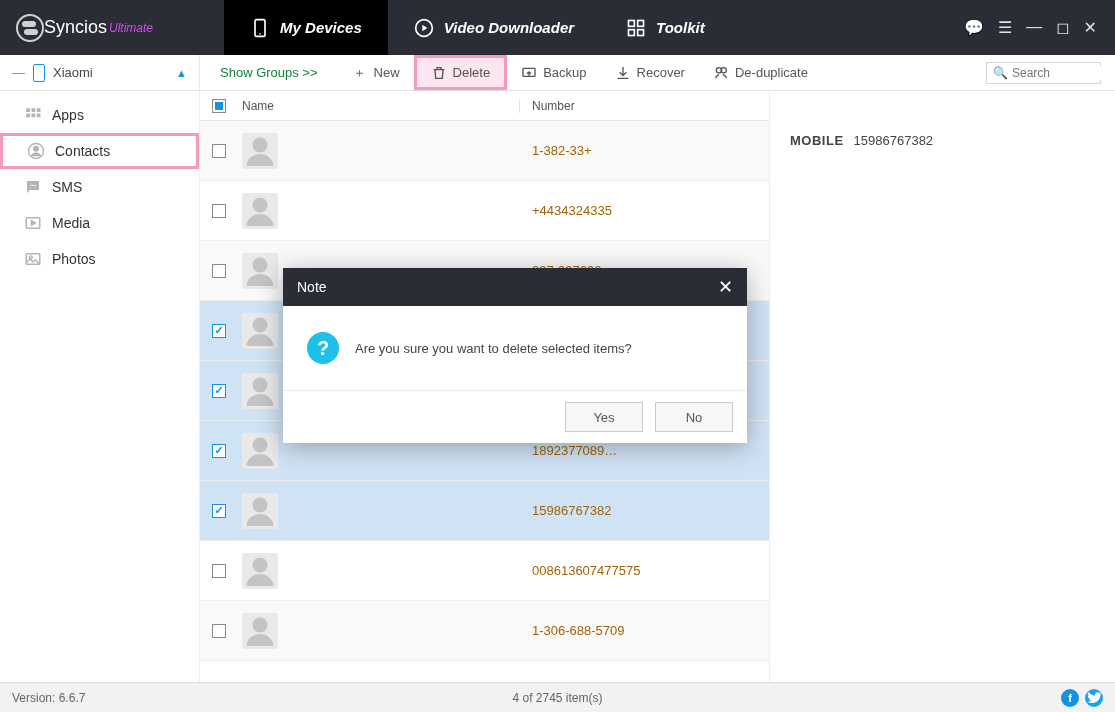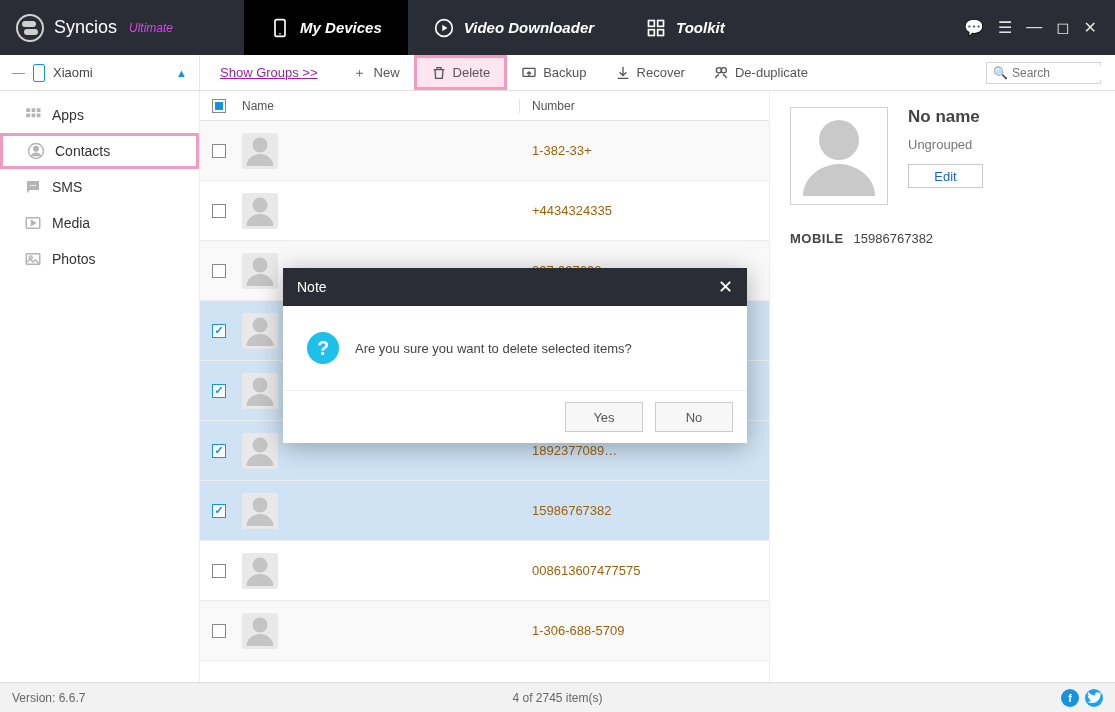--- a/index.html
+++ b/index.html
@@ -1,20 +1,20 @@
 <!DOCTYPE html>
 <html><head>
 <meta charset="utf-8">
 <style>
 * { margin: 0; padding: 0; box-sizing: border-box; font-family: "Segoe UI", Arial, sans-serif; }
 html, body { width: 1115px; height: 712px; overflow: hidden; background: #fff; }
 
 
 .titlebar { height: 55px; background: #2a2d35; display: flex; align-items: center; color: #fff; }
-.logo { display: flex; align-items: center; padding: 0 16px; gap: 10px; }
+.logo { display: flex; align-items: center; padding: 0 16px; }
 .logo-icon { width: 28px; height: 28px; border: 2px solid #d0d0d0; border-radius: 50%; position: relative; }
 .logo-icon::before, .logo-icon::after { content: ""; position: absolute; width: 14px; height: 6px; border-radius: 3px; background: #d0d0d0; }
 .logo-icon::before { top: 5px; left: 4px; }
 .logo-icon::after { bottom: 5px; right: 4px; }
 .logo-text { font-size: 18px; font-weight: 400; }
 .logo-sub { font-size: 12px; font-style: italic; color: #d946ef; margin-left: 2px; }
 
 .main-tabs { display: flex; height: 100%; margin-left: 55px; }
 .main-tab { display: flex; align-items: center; gap: 10px; padding: 0 26px; font-size: 15px; font-weight: 600; color: #fff; cursor: pointer; font-style: italic; }
 .main-tab.active { background: #000; }
@@ -22,21 +22,21 @@
 
 .win-controls { margin-left: auto; display: flex; gap: 14px; padding-right: 18px; color: #e0e0e0; font-size: 16px; }
 .win-controls span { cursor: pointer; }
 
 
 .subbar { height: 36px; display: flex; align-items: center; border-bottom: 1px solid #e0e0e0; font-size: 13px; color: #444; }
 .device-cell { width: 200px; height: 100%; display: flex; align-items: center; padding: 0 12px; border-right: 1px solid #e6e6e6; gap: 8px; }
 .device-icon { width: 12px; height: 18px; border: 1.5px solid #1693e0; border-radius: 2px; }
 .eject { margin-left: auto; color: #1693e0; font-size: 11px; }
 
-.groups-btn { padding: 0 20px; color: #a21caf; cursor: pointer; text-decoration: underline; }
+.groups-btn { padding: 0 20px; color: #15803d; cursor: pointer; }
 
 .tool-btns { display: flex; height: 100%; }
 .tool-btn { display: flex; align-items: center; gap: 6px; padding: 0 14px; color: #555; cursor: pointer; height: 100%; }
 .tool-btn.highlight { border: 3px solid #f39ac1; background: #fde6ef; }
 .tool-ico { width: 16px; height: 16px; display: inline-flex; align-items: center; justify-content: center; color: #666; }
 
 .search-box { margin-left: auto; margin-right: 14px; width: 115px; height: 22px; border: 1px solid #d5d5d5; display: flex; align-items: center; padding: 0 6px; gap: 4px; color: #aaa; font-size: 12px; }
 .search-box input { border: none; outline: none; flex: 1; font-size: 12px; }
 
 
@@ -383,33 +383,20 @@
                 <path d="M3 22c0-5 5-8 9-8s9 3 9 8z"></path>
               </svg>
             </span>
           </div>
           <div class="col-num">1-306-688-5709</div>
         </div>
       </div>
   </div>
 
   <div class="detail">
-    <div class="detail-top">
-      <div class="big-avatar">
-        <svg viewBox="0 0 24 24" width="80" height="80" fill="#c9c9c9">
-            <circle cx="12" cy="8" r="5"></circle>
-            <path d="M3 22c0-5 5-8 9-8s9 3 9 8z"></path>
-          </svg>
-      </div>
-      <div>
-        <div class="detail-name">No name</div>
-        <div class="detail-group">Ungrouped</div>
-        <button class="edit-btn">Edit</button>
-      </div>
-    </div>
     <div class="detail-field">
       <span class="detail-label">MOBILE</span>
       <span>15986767382</span>
     </div>
   </div>
 </div>
 
 <div class="footer" style="position:relative;">
   <span>Version: 6.6.7</span>
   <span class="count">4 of 2745 item(s)</span>

